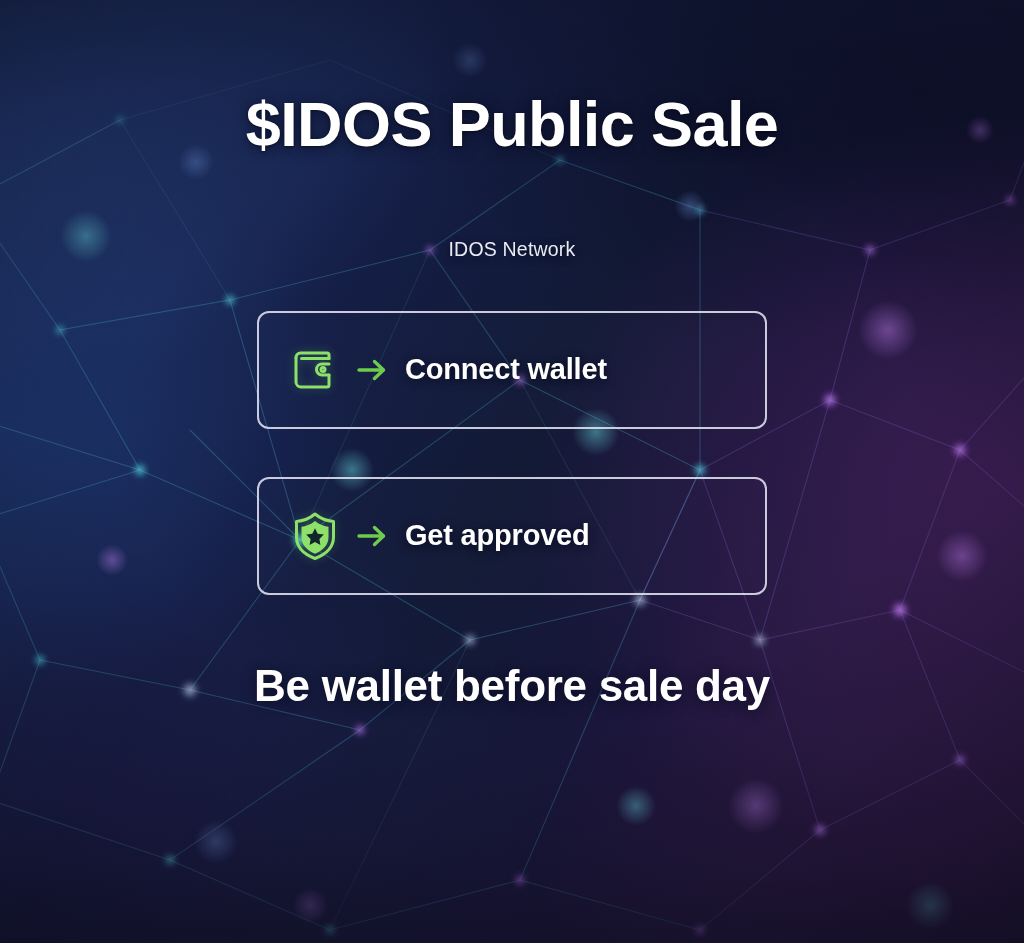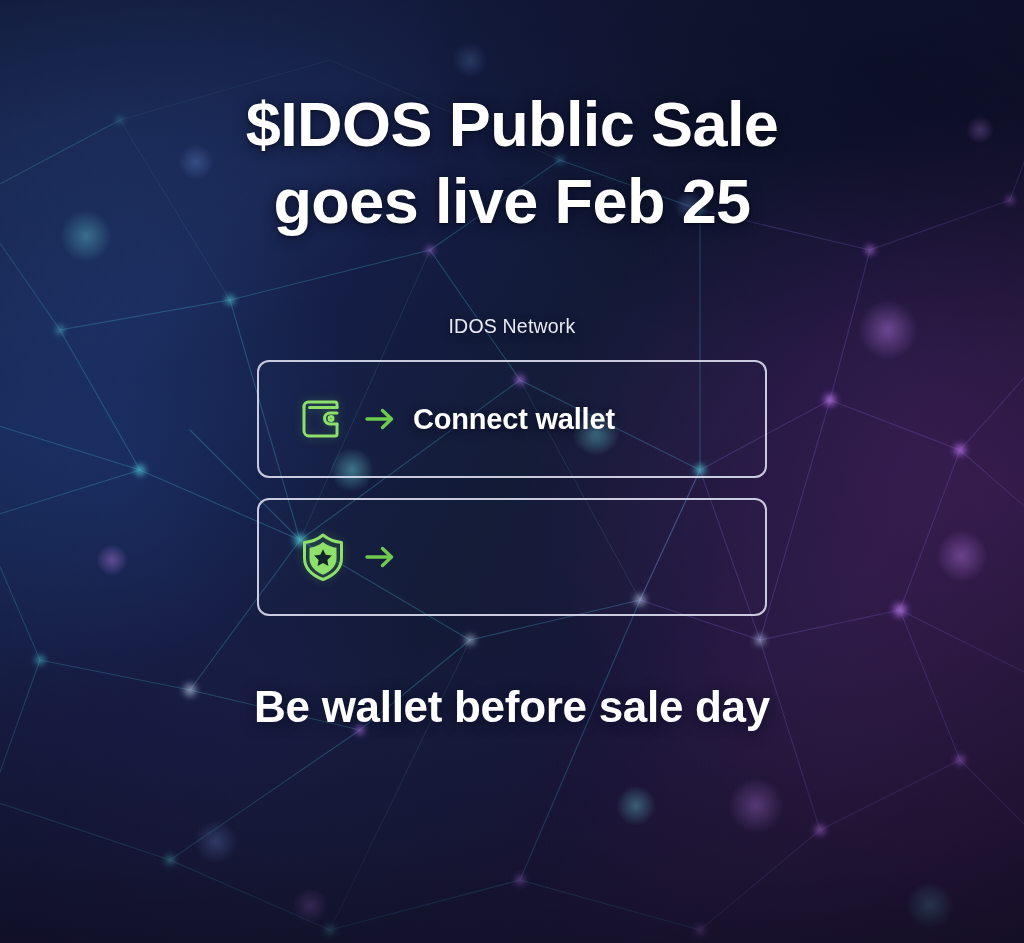--- a/index.html
+++ b/index.html
@@ -96,22 +96,23 @@
     gap: 20px;
   }
   .step-card {
     width: 510px;
     height: 118px;
     box-sizing: border-box;
     border: 2px solid rgba(226,228,244,0.88);
     border-radius: 12px;
     display: flex;
     align-items: center;
-    padding-left: 38px;
+    padding-left: 30px;
     background: rgba(255,255,255,0.012);
+    margin-top: 28px;
   }
   .step-icon {
     width: 52px;
     height: 52px;
     flex: none;
     display: block;
     filter: drop-shadow(0 0 5px rgba(110,220,90,0.28));
   }
   .step-arrow {
     width: 34px;
@@ -273,21 +274,20 @@
   </svg>
 
   <div class="bg-layer" id="bg-blurtop"></div>
   <div class="bg-layer" id="bg-blurbot"></div>
   <div class="bg-layer" id="bg-vignette"></div>
 
   <div id="content">
 
     <h1 id="headline">
       <span class="l1">$IDOS Public Sale</span>
-      <span class="l2">goes live Feb 25</span>
     </h1>
 
 
     <div id="network-label">IDOS Network</div>
 
     <div id="steps">
 
       <div class="step-card">
         <svg class="step-icon" viewBox="0 0 52 52">
           <g fill="none" stroke="#8de06a" stroke-width="3" stroke-linecap="round" stroke-linejoin="round">
@@ -313,20 +313,21 @@
           <path d="M26 4 C20 9 13 11 7.5 11.5 V27 c0 10.5 8 17.5 18.5 21.5 C36.5 44.5 44.5 37.5 44.5 27 V11.5 C39 11 32 9 26 4 Z" fill="none" stroke="#8de06a" stroke-width="3" stroke-linejoin="round"></path>
           <path d="M26 11 C21.5 14.8 16.5 16.3 12.5 16.7 V27.2 c0 8 6 13.4 13.5 16.5 C33.5 40.6 39.5 35.2 39.5 27.2 V16.7 C35.5 16.3 30.5 14.8 26 11 Z" fill="#8de06a"></path>
           <path d="M26 18.2 L28.7 23.7 L34.8 24.6 L30.4 28.9 L31.4 35 L26 32.1 L20.6 35 L21.6 28.9 L17.2 24.6 L23.3 23.7 Z" fill="#14242c"></path>
         </svg>
         <svg class="step-arrow" viewBox="0 0 34 30">
           <g fill="none" stroke="#6ecb4e" stroke-width="3.4" stroke-linecap="round" stroke-linejoin="round">
             <path d="M4 15 H28"></path>
             <path d="M19.5 6.5 L28.5 15 L19.5 23.5"></path>
           </g>
         </svg>
+        <span class="step-label">Get approved</span>
       </div>
 
     </div>
 
     <div id="tagline">Be wallet before sale day</div>
 
   </div>
 </div>
 
 </body></html>

